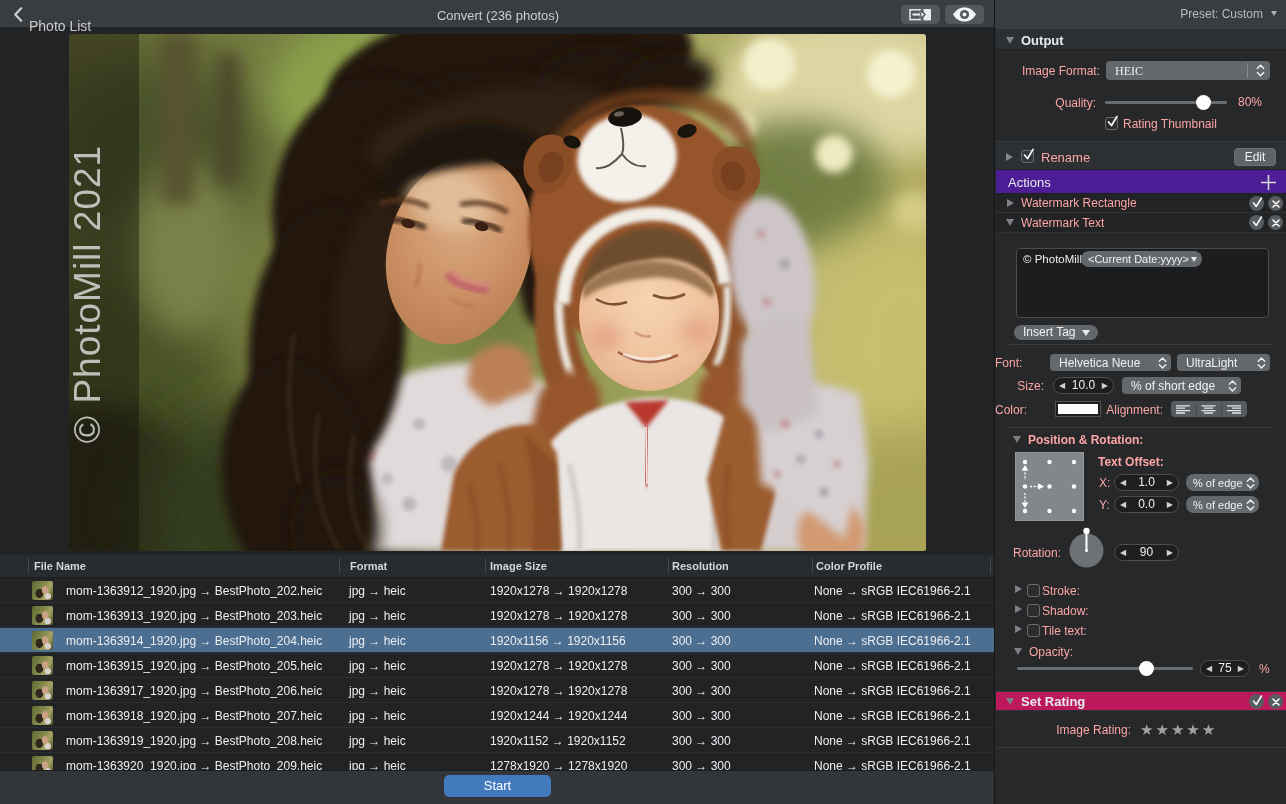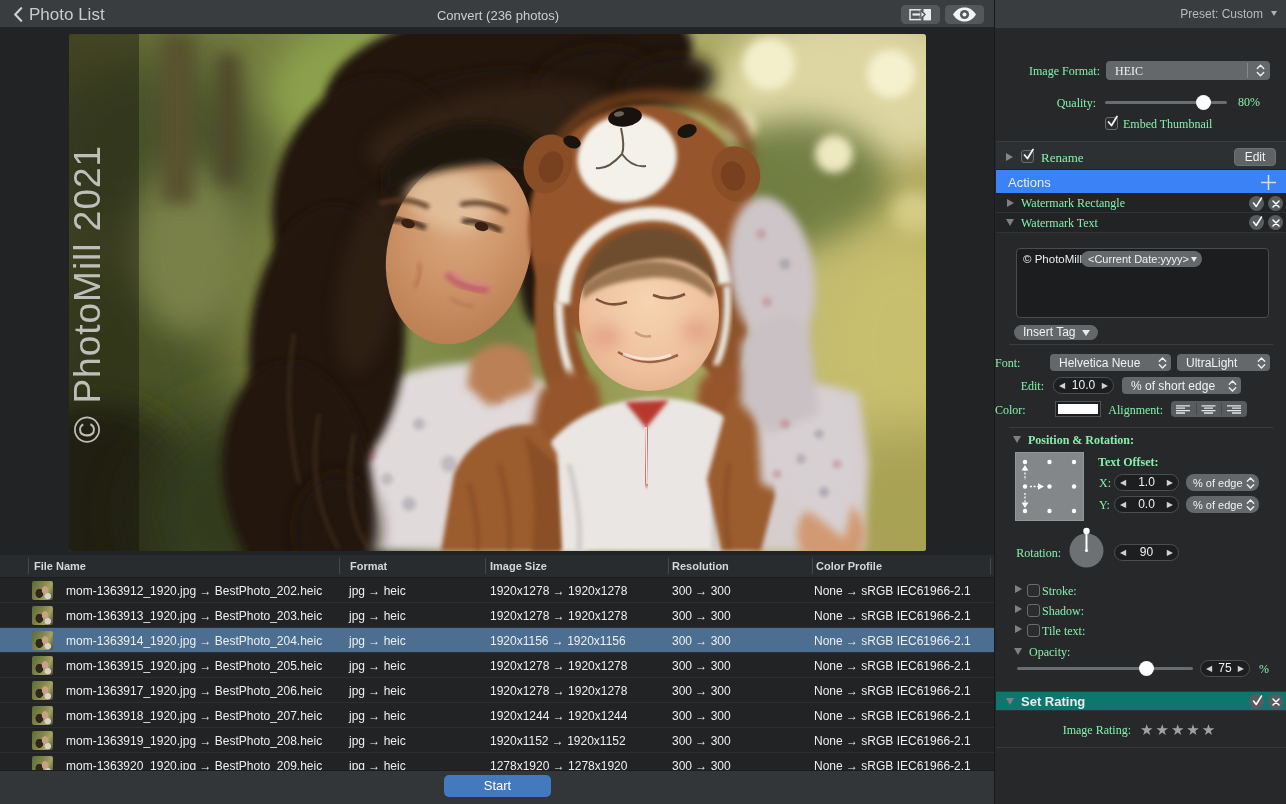--- a/index.html
+++ b/index.html
@@ -2,21 +2,21 @@
 <html><head>
 <meta charset="utf-8">
 <style>
 * { margin:0; padding:0; box-sizing:border-box; }
 html,body { width:1286px; height:804px; overflow:hidden; background:#212325;
   font-family:"Liberation Sans", sans-serif; -webkit-font-smoothing:antialiased; }
 .abs { position:absolute; }
 #app { position:relative; width:1286px; height:804px; }
 
 #topbar { left:0; top:0; width:1286px; height:28px; background:#3a3d3f; border-bottom:1px solid #232527; }
-#topbar .back { left:14px; top:5px; color:#c9cbcd; font-size:17px; }
+#topbar .back { left:14px; top:18px; color:#c9cbcd; font-size:14px; }
 #topbar .title { left:0; top:8px; width:996px; text-align:center; color:#cbcdcf; font-size:13px; }
 .tbtn { top:5px; width:39px; height:19px; background:#55585b; border-radius:4.5px; }
 
 #main { left:0; top:28px; width:994px; height:776px; background:#212325; }
 #photo { left:69px; top:6px; width:857px; height:517px; }
 #thead { left:0; top:0; width:994px; height:23px; background:#292c2e; border-bottom:1px solid #1b1d1f; }
 #thead span { position:absolute; top:5px; font-size:11px; font-weight:700; color:#d4d6d8; }
 .hsep { position:absolute; top:3px; width:1px; height:16px; background:#45484a; }
 .row { position:absolute; left:0; width:994px; height:25px; background:#212325; box-shadow:0 -1px 0 #2c2e30 inset; }
 .row.sel { background:#4b6e91;text-align:center; }
@@ -26,21 +26,21 @@
     radial-gradient(5px 6px at 62% 48%, #c9a184 0 60%, transparent 70%),
     radial-gradient(6px 7px at 35% 65%, #30281c 0 60%, transparent 70%),
     radial-gradient(5px 5px at 75% 80%, #d8d2cc 0 60%, transparent 70%),
     linear-gradient(115deg,#5d6a33 0%,#84894b 45%,#a5a263 70%,#4e4a28 100%); }
 
 #botbar { left:0; top:770px; width:994px; height:34px; background:#333638; border-top:1px solid #1a1c1e; }
 #startbtn { left:444px; top:775px; width:107px; height:22px; background:#4379bd; border-radius:5px;
   color:#fff; font-size:13px; text-align:center; line-height:22px; }
 
 #side { left:994px; top:0; width:292px; height:804px; background:#26282a; border-left:1px solid #161819; }
-#side .label { position:absolute; font-size:12px; color:#86efac; white-space:nowrap;font-family:Liberation Serif, serif; }
+#side .label { position:absolute; font-size:12px; color:#fca5a5; white-space:nowrap; }
 .band { position:absolute; left:1px; width:291px; background:#2d3032; border-top:1px solid #3a3d3f; }
 .secthead { font-size:13px; font-weight:700; color:#e8eaec; }
 .popup { position:absolute; background:#65686b; border-radius:4px; color:#f0f1f2; font-size:12px; }
 .stepper { position:absolute; background:#1c1e20; border:1px solid #4c4f52; border-radius:9px;
   color:#eef0f1; font-size:12px; text-align:center; }
 .stepper .lt, .stepper .rt { position:absolute; top:0; bottom:0; display:flex; align-items:center; font-size:8px; color:#cfd1d3; }
 .stepper .lt { left:5px; } .stepper .rt { right:5px; }
 .tri { position:absolute; width:0; height:0; }
 .tri.right { border-left:7px solid #9a9c9e; border-top:4.5px solid transparent; border-bottom:4.5px solid transparent; }
 .tri.down  { border-top:7px solid #9a9c9e; border-left:4.5px solid transparent; border-right:4.5px solid transparent; }
@@ -354,51 +354,55 @@
       <div class="tri down abs" style="right:10px; top:11px; border-top-width:5px; border-left-width:3.5px; border-right-width:3.5px; border-top-color:#b0b2b4;"></div>
     </div>
   </div>
 
   <div id="side" class="abs">
     <div class="abs" style="left:0; top:0; width:292px; height:28px; background:#3a3d3f;">
       <div class="abs" style="right:24px; top:7px; font-size:12px; color:#b8babc;">Preset: Custom</div>
       <div class="tri down abs" style="right:10px; top:11px; border-top-width:5px; border-left-width:3.5px; border-right-width:3.5px; border-top-color:#b0b2b4;"></div>
     </div>
 
+    <div class="band" style="top:28px; height:22px; border-top:1px solid #3a3d3f; border-bottom:1px solid #202224;">
+      <div class="tri down abs" style="left:10px; top:8px; border-top-color:#84868a;"></div>
+      <div class="abs secthead" style="left:25px; top:4px;">Output</div>
+    </div>
     <div class="label" style="left:0; top:64px; width:105px; text-align:right;">Image Format:</div>
     <div class="popup" style="left:111px; top:61px; width:164px; height:19px;">
       <div class="abs" style="left:9px; top:2.5px;font-family:Liberation Serif, serif;">HEIC</div>
       <div class="abs" style="right:22px; top:2px; bottom:2px; width:1px; background:#87898c;"></div>
       <svg class="abs" style="right:5px; top:3px;" width="9" height="13" viewBox="0 0 9 13">
           <path d="M1.3 4.6 L4.5 1.2 L7.7 4.6" fill="none" stroke="#eceef0" stroke-width="1.4" stroke-linecap="round" stroke-linejoin="round"></path>
           <path d="M1.3 8.4 L4.5 11.8 L7.7 8.4" fill="none" stroke="#eceef0" stroke-width="1.4" stroke-linecap="round" stroke-linejoin="round"></path>
         </svg>
     </div>
     <div class="label" style="left:0; top:96px; width:101px; text-align:right;">Quality:</div>
     <div class="slider" style="left:110px; top:101px; width:122px;">
         <div class="knob" style="left:91px;"></div>
       </div>
     <div class="label" style="left:243px; top:95px;">80%</div>
     <div class="cbx" style="left:110px; top:117px;"></div>
     <svg class="abs" style="left:111px; top:115px;" width="13" height="14" viewBox="0 0 13 14">
         <path d="M2.5 7 L5.5 10.5 L11 1.5" fill="none" stroke="#f2f3f4" stroke-width="1.8" stroke-linecap="round" stroke-linejoin="round"></path>
       </svg>
-    <div class="label" style="left:128px; top:117px;">Embed Thumbnail</div>
+    <div class="label" style="left:128px; top:117px;">Rating Thumbnail</div>
 
     <div class="band" style="top:141px; height:29px; border-top:1px solid #3a3d3f; border-bottom:1px solid #202224;">
       <div class="tri right abs" style="left:10px; top:11px; border-left-color:#84868a;"></div>
       <div class="cbx abs" style="left:25px; top:8px; background:#33363a;"></div>
       <svg class="abs" style="left:26px; top:6px;" width="13" height="14" viewBox="0 0 13 14">
           <path d="M2.5 7 L5.5 10.5 L11 1.5" fill="none" stroke="#f2f3f4" stroke-width="1.8" stroke-linecap="round" stroke-linejoin="round"></path>
         </svg>
       <div class="label" style="left:45px; top:8px; font-size:13px;">Rename</div>
       <div class="abs" style="left:238px; top:6px; width:42px; height:18px; background:#606366; border:1px solid #6e7174; border-radius:4px; color:#f0f1f3; font-size:12px; text-align:center; line-height:16px;">Edit</div>
     </div>
 
-    <div class="band" style="top:170px; height:24px; background:#3b82f6; border-top:none; border-bottom:1px solid #1c1e20;">
+    <div class="band" style="top:170px; height:24px; background:#4c1d95; border-top:none; border-bottom:1px solid #1c1e20;">
       <div class="abs secthead" style="left:12px; top:5px; font-weight:400;">Actions</div>
       <svg class="abs" style="left:264px; top:4px;" width="17" height="17" viewBox="0 0 17 17">
           <path d="M8.5 1 V16 M1 8.5 H16" stroke="#d8dadc" stroke-width="1.6"></path>
         </svg>
     </div>
 
     <div class="band" style="top:213px; height:20px; background:#212325; border-top:none; border-bottom:1px solid #303335;">
       <div class="tri down abs" style="left:10px; top:6px; border-top-color:#7e8084;"></div>
       <div class="label" style="left:25px; top:3px;">Watermark Text</div>
       <div class="ckc" style="left:253px; top:2px;"></div>
@@ -447,21 +451,21 @@
         </svg>
     </div>
     <div class="popup" style="left:182px; top:354px; width:93px; height:17px;">
       <div class="abs" style="left:9px; top:1.5px;">UltraLight</div>
       <svg class="abs" style="right:4px; top:2.5px;" width="9" height="12" viewBox="0 0 9 12">
           <path d="M1.3 4.2 L4.5 1 L7.7 4.2" fill="none" stroke="#eceef0" stroke-width="1.4" stroke-linecap="round" stroke-linejoin="round"></path>
           <path d="M1.3 7.8 L4.5 11 L7.7 7.8" fill="none" stroke="#eceef0" stroke-width="1.4" stroke-linecap="round" stroke-linejoin="round"></path>
         </svg>
     </div>
 
-    <div class="label" style="left:0; top:379px; width:49px; text-align:right;">Edit:</div>
+    <div class="label" style="left:0; top:379px; width:49px; text-align:right;">Size:</div>
     <div class="stepper" style="left:58px; top:377px; width:61px; height:17px; line-height:15px;">10.0<span class="lt">◀</span><span class="rt">▶</span></div>
     <div class="popup" style="left:127px; top:377px; width:119px; height:17px;">
       <div class="abs" style="left:9px; top:1.5px;">% of short edge</div>
       <svg class="abs" style="right:4px; top:2.5px;" width="9" height="12" viewBox="0 0 9 12">
           <path d="M1.3 4.2 L4.5 1 L7.7 4.2" fill="none" stroke="#eceef0" stroke-width="1.4" stroke-linecap="round" stroke-linejoin="round"></path>
           <path d="M1.3 7.8 L4.5 11 L7.7 7.8" fill="none" stroke="#eceef0" stroke-width="1.4" stroke-linecap="round" stroke-linejoin="round"></path>
         </svg>
     </div>
 
     <div class="label" style="left:0; top:403px; width:49px; text-align:left;">Color:</div>
@@ -550,21 +554,21 @@
     <div class="cbx" style="left:32px; top:624px;"></div>
     <div class="label" style="left:47px; top:624px;">Tile text:</div>
     <div class="tri down abs" style="left:19px; top:648px; border-top-color:#7e8084;"></div>
     <div class="label" style="left:34px; top:645px;">Opacity:</div>
     <div class="slider" style="left:22px; top:667px; width:176px;">
         <div class="knob" style="left:122px;"></div>
       </div>
     <div class="stepper" style="left:205px; top:660px; width:50px; height:17px; line-height:15px;">75<span class="lt">◀</span><span class="rt">▶</span></div>
     <div class="label" style="left:264px; top:662px;">%</div>
 
-    <div class="band" style="top:691px; height:20px; background:#0f766e; border-top:1px solid #36393b; border-bottom:1px solid #303335;">
+    <div class="band" style="top:691px; height:20px; background:#be185d; border-top:1px solid #36393b; border-bottom:1px solid #303335;">
       <div class="tri down abs" style="left:10px; top:6px; border-top-color:#7e8084;"></div>
       <div class="abs secthead" style="left:25px; top:2px;">Set Rating</div>
       <div class="ckc" style="left:253px; top:2px;"></div>
       <svg class="abs" style="left:256px; top:3px;" width="11" height="12" viewBox="0 0 11 12">
           <path d="M1.5 6 L4.2 9.5 L9.5 1" fill="none" stroke="#fff" stroke-width="1.5" stroke-linecap="round" stroke-linejoin="round"></path>
         </svg>
       <div class="ckc" style="left:272px; top:2px;"></div>
       <svg class="abs" style="left:276px; top:6px;" width="8" height="8" viewBox="0 0 8 8">
           <path d="M1 1 L7 7 M7 1 L1 7" stroke="#fff" stroke-width="1.5" stroke-linecap="round"></path>
         </svg>

